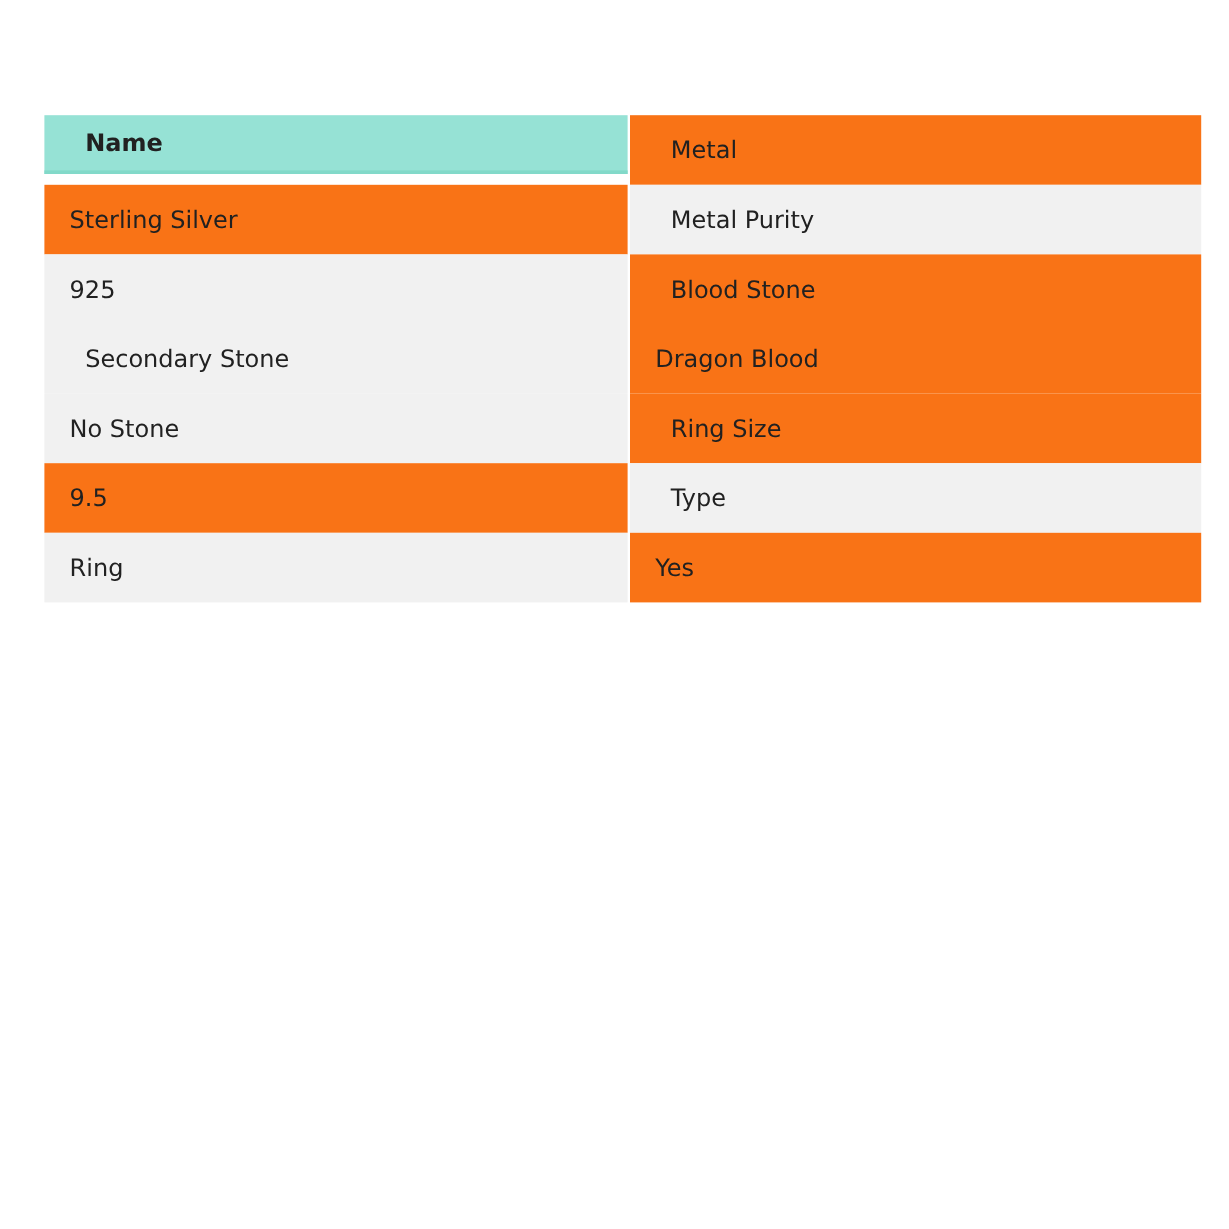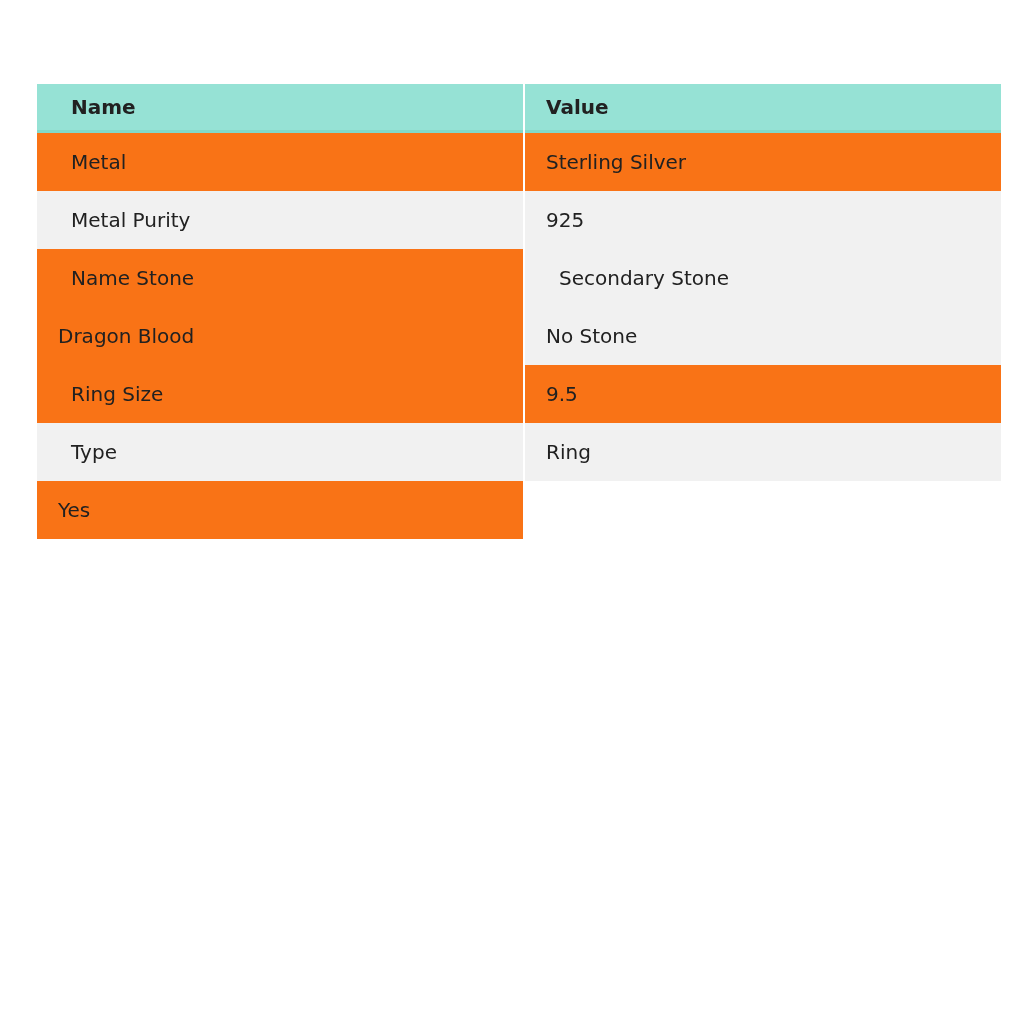--- a/index.html
+++ b/index.html
@@ -9,20 +9,21 @@
     width: 1024px;
     height: 1024px;
     font-family: "DejaVu Sans", "Liberation Sans", sans-serif;
   }
   .page {
     position: relative;
     width: 1024px;
     height: 848px;
     background: #ffffff;
     overflow: hidden;
+    margin-top: 12px;
   }
   .spec-table {
     position: absolute;
     left: 37px;
     top: 84px;
     width: 964px;
     display: grid;
     grid-template-columns: 486px 476px;
     column-gap: 2px;
   }
@@ -52,29 +53,28 @@
     background: var(--row-alt-bg, #f1f1f1);
   }
 </style>
 </head>
 <body>
 
 <div class="page">
   <div class="spec-table">
 
     <div class="cell col-name header-cell">Name</div>
-    <div class="cell col-value header-cell">Value</div>
 
     <div class="cell col-name body-cell">Metal</div>
     <div class="cell col-value body-cell">Sterling Silver</div>
 
     <div class="cell col-name body-cell alt">Metal Purity</div>
     <div class="cell col-value body-cell alt">925</div>
 
-    <div class="cell col-name body-cell">Name Stone</div>
+    <div class="cell col-name body-cell">Blood Stone</div>
     <div class="cell col-name body-cell alt">Secondary Stone</div>
 
     <div class="cell col-value body-cell">Dragon Blood</div>
     <div class="cell col-value body-cell alt">No Stone</div>
 
     <div class="cell col-name body-cell">Ring Size</div>
     <div class="cell col-value body-cell">9.5</div>
 
     <div class="cell col-name body-cell alt">Type</div>
     <div class="cell col-value body-cell alt">Ring</div>

